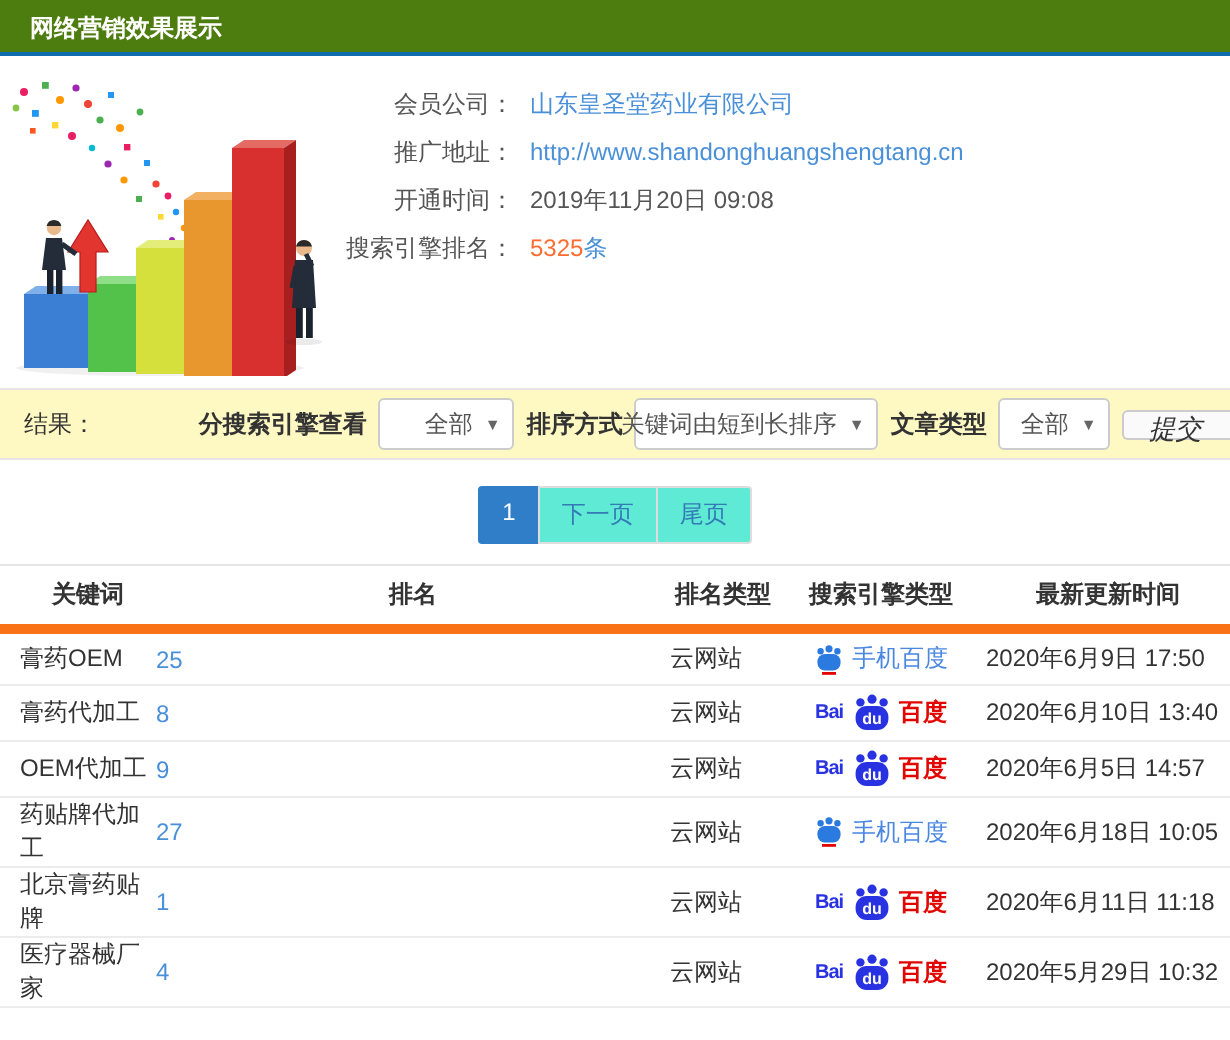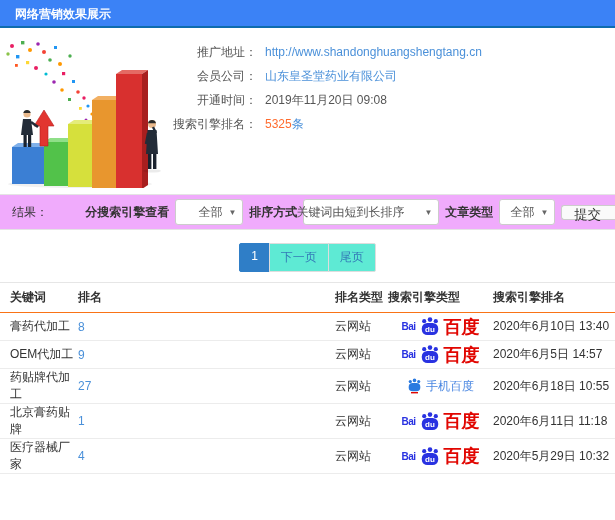--- a/index.html
+++ b/index.html
@@ -1,67 +1,67 @@
 <!DOCTYPE html>
 <html><head>
 <meta charset="utf-8">
 <style>
   * { margin:0; padding:0; box-sizing:border-box; }
   html,body { width:615px; height:520px; overflow:hidden; background:#fff;
     font-family:"Liberation Sans","DejaVu Sans",sans-serif; font-size:12px; color:#333; }
 
   
-  .topbar { height:28px; background:#3b82f6; border-bottom:2px solid #0f6cae;
+  .topbar { height:28px; background:#4d7c0f; border-bottom:2px solid #0f6cae;
     color:#fff; font-weight:bold; line-height:28px; padding-left:15px; font-size:12px; }
 
   
   .info-section { display:flex; height:160px; padding-top:6px; }
   .hero { width:165px; height:154px; flex:0 0 165px; }
   .info-fields { padding-top:6px; }
   .field-row { display:flex; align-items:center; height:24px; }
   .field-label { width:92px; text-align:right; color:#555; }
   .field-value { margin-left:8px; }
   .v-link { color:#4a90d9; cursor:pointer; }
   .v-plain { color:#555; }
   .v-orange { color:#ff6c2f; }
 
   
-  .filter-bar { margin-top:6px; height:36px; background:#f0abfc;
+  .filter-bar { margin-top:6px; height:36px; background:#fef9c3;
     border-top:1px solid #e4e4e4; border-bottom:1px solid #e4e4e4;
     display:flex; align-items:center; padding:0 0 0 12px; }
   .result-label { color:#333; }
   .filter-controls { margin-left:auto; display:flex; align-items:center; gap:6px; }
   .f-label { font-weight:bold; color:#333; white-space:nowrap; }
   .selectbox { background:#fff; border:1px solid #ccc; border-radius:3px; height:26px;
     display:flex; align-items:center; padding:0 6px 0 23px; color:#555; cursor:pointer;
     white-space:nowrap; justify-content:flex-end; }
-  .sel-1 { width:68px; } .sel-2 { width:136px;gap:14px; } .sel-3 { width:56px; }
+  .sel-1 { width:68px; } .sel-2 { width:122px; } .sel-3 { width:56px; }
   .caret { font-size:8px; color:#666; margin-left:6px; }
   .submit-btn { height:15px; background:#fafafa; border:1px solid #ccc; border-radius:3px 0 0 3px;
-    border-right:none; padding:0 14px 0 12px; color:#333; cursor:pointer; white-space:nowrap; }
+    border-right:none; padding:0 14px 0 12px; color:#333; cursor:pointer; white-space:nowrap;font-style:italic; }
 
   
   .pagination { display:flex; justify-content:center; margin:13px 0 10px 0; }
   .page-item { border:1px solid #ddd; background:#5eead4; color:#337ab7; padding:5px 11px;
     margin-left:-1px; cursor:pointer; }
   .page-item.active { background:#2f7ec7; border-color:#2f7ec7; color:#fff; }
   .page-item:first-child { border-radius:2px 0 0 2px; margin-left:0; }
   .page-item:last-child { border-radius:0 2px 2px 0; }
 
   
   table { width:100%; border-collapse:collapse; table-layout:fixed; }
-  th { text-align:left; font-weight:bold; color:#333; padding:6px 0;
-    border-top:1px solid #e6e6e6; border-bottom:1px solid #f97316;font-family:Liberation Serif, serif; }
+  th { text-align:center; font-weight:bold; color:#333; padding:6px 0;
+    border-top:1px solid #e6e6e6; border-bottom:5px solid #f97316;font-family:Liberation Serif, serif; }
   td { padding:0; height:28px; border-bottom:1px solid #ececec; color:#333; vertical-align:middle; }
   th:first-child, td:first-child { padding-left:10px; }
   .rank-val { color:#4a90d9; cursor:pointer; }
   .engine-wrap { display:flex; align-items:center; justify-content:center; gap:4px; }
   .m-label { color:#4a87e2; }
   .bai-txt { color:#2932e1; font-weight:bold; font-size:10px; letter-spacing:-0.5px; }
-  .du-cn { color:#e10601; font-weight:bold; font-size:18px; }
+  .du-cn { color:#e10601; font-weight:bold; font-size:12px; }
 
   .hero svg { display:block; }
 </style>
 </head>
 <body>
 
 <div class="topbar"><span>网络营销效果展示</span></div>
 
 <div class="info-section">
   <div class="hero">
@@ -136,26 +136,26 @@
         <rect x="148" y="120" width="3.4" height="15" fill="#1a222e"></rect>
         <rect x="153" y="120" width="3.4" height="15" fill="#1a222e"></rect>
         <line x1="148" y1="99" x2="146" y2="110" stroke="#232c38" stroke-width="2.4"></line>
         <line x1="156" y1="99" x2="153" y2="93" stroke="#232c38" stroke-width="2.4"></line>
         <ellipse cx="152" cy="137" rx="9" ry="1.6" fill="#000" opacity="0.08"></ellipse>
       </g>
     </svg>
   </div>
   <div class="info-fields">
     <div class="field-row">
+      <span class="field-label">会员公司：</span>
+      <span class="field-value v-link">山东皇圣堂药业有限公司</span>
+    </div>
+    <div class="field-row">
       <span class="field-label">推广地址：</span>
       <span class="field-value v-link">http://www.shandonghuangshengtang.cn</span>
-    </div>
-    <div class="field-row">
-      <span class="field-label">会员公司：</span>
-      <span class="field-value v-link">山东皇圣堂药业有限公司</span>
     </div>
     <div class="field-row">
       <span class="field-label">开通时间：</span>
       <span class="field-value v-plain">2019年11月20日 09:08</span>
     </div>
     <div class="field-row">
       <span class="field-label">搜索引擎排名：</span>
       <span class="field-value"><span class="v-orange">5325</span><span class="v-link">条</span></span>
     </div>
   </div>
@@ -196,24 +196,42 @@
       <col style="width:53px">
       <col style="width:105px">
       <col>
     </colgroup>
   <thead>
       <tr id="thead-row">
         <th>关键词</th>
         <th>排名</th>
         <th>排名类型</th>
         <th>搜索引擎类型</th>
-        <th>搜索引擎排名</th>
+        <th>最新更新时间</th>
       </tr>
     </thead>
   <tbody id="tbody">
+      <tr>
+        <td>膏药OEM</td>
+        <td><span class="rank-val">25</span></td>
+        <td>云网站</td>
+        <td>
+          <span class="engine-wrap">
+            <svg width="15" height="16" viewBox="0 0 15 16">
+              <circle cx="3.3" cy="3.6" r="1.6" fill="#2b7ae0"></circle>
+              <circle cx="7.5" cy="2.4" r="1.8" fill="#2b7ae0"></circle>
+              <circle cx="11.7" cy="3.6" r="1.6" fill="#2b7ae0"></circle>
+              <rect x="1.7" y="5" width="11.6" height="8.2" rx="3.8" fill="#2b7ae0"></rect>
+              <rect x="4" y="14" width="7" height="1.4" fill="#e10601"></rect>
+            </svg>
+            <span class="m-label">手机百度</span>
+          </span>
+        </td>
+        <td>2020年6月9日 17:50</td>
+      </tr>
       <tr>
         <td>膏药代加工</td>
         <td><span class="rank-val">8</span></td>
         <td>云网站</td>
         <td>
           <span class="engine-wrap">
             <span class="bai-txt">Bai</span>
             <svg width="20" height="19" viewBox="0 0 20 19">
               <circle cx="4.2" cy="4.2" r="2.1" fill="#2932e1"></circle>
               <circle cx="10" cy="2.6" r="2.3" fill="#2932e1"></circle>
@@ -254,21 +272,21 @@
             <svg width="15" height="16" viewBox="0 0 15 16">
               <circle cx="3.3" cy="3.6" r="1.6" fill="#2b7ae0"></circle>
               <circle cx="7.5" cy="2.4" r="1.8" fill="#2b7ae0"></circle>
               <circle cx="11.7" cy="3.6" r="1.6" fill="#2b7ae0"></circle>
               <rect x="1.7" y="5" width="11.6" height="8.2" rx="3.8" fill="#2b7ae0"></rect>
               <rect x="4" y="14" width="7" height="1.4" fill="#e10601"></rect>
             </svg>
             <span class="m-label">手机百度</span>
           </span>
         </td>
-        <td>2020年6月18日 10:55</td>
+        <td>2020年6月18日 10:05</td>
       </tr>
       <tr>
         <td>北京膏药贴牌</td>
         <td><span class="rank-val">1</span></td>
         <td>云网站</td>
         <td>
           <span class="engine-wrap">
             <span class="bai-txt">Bai</span>
             <svg width="20" height="19" viewBox="0 0 20 19">
               <circle cx="4.2" cy="4.2" r="2.1" fill="#2932e1"></circle>

